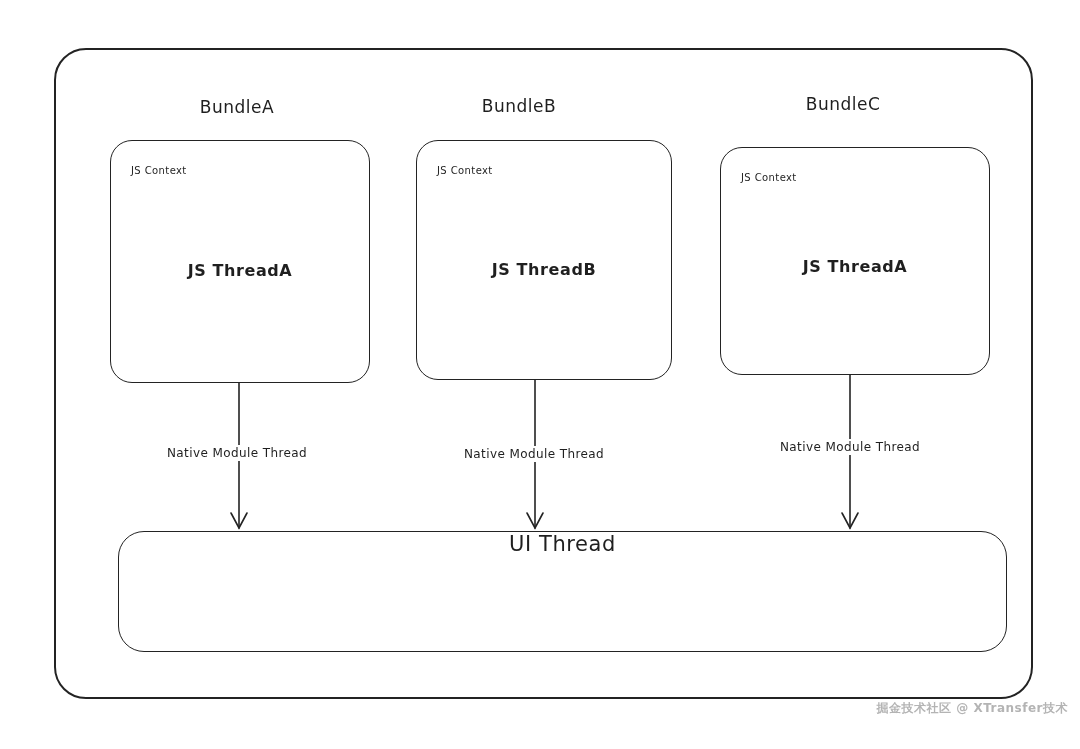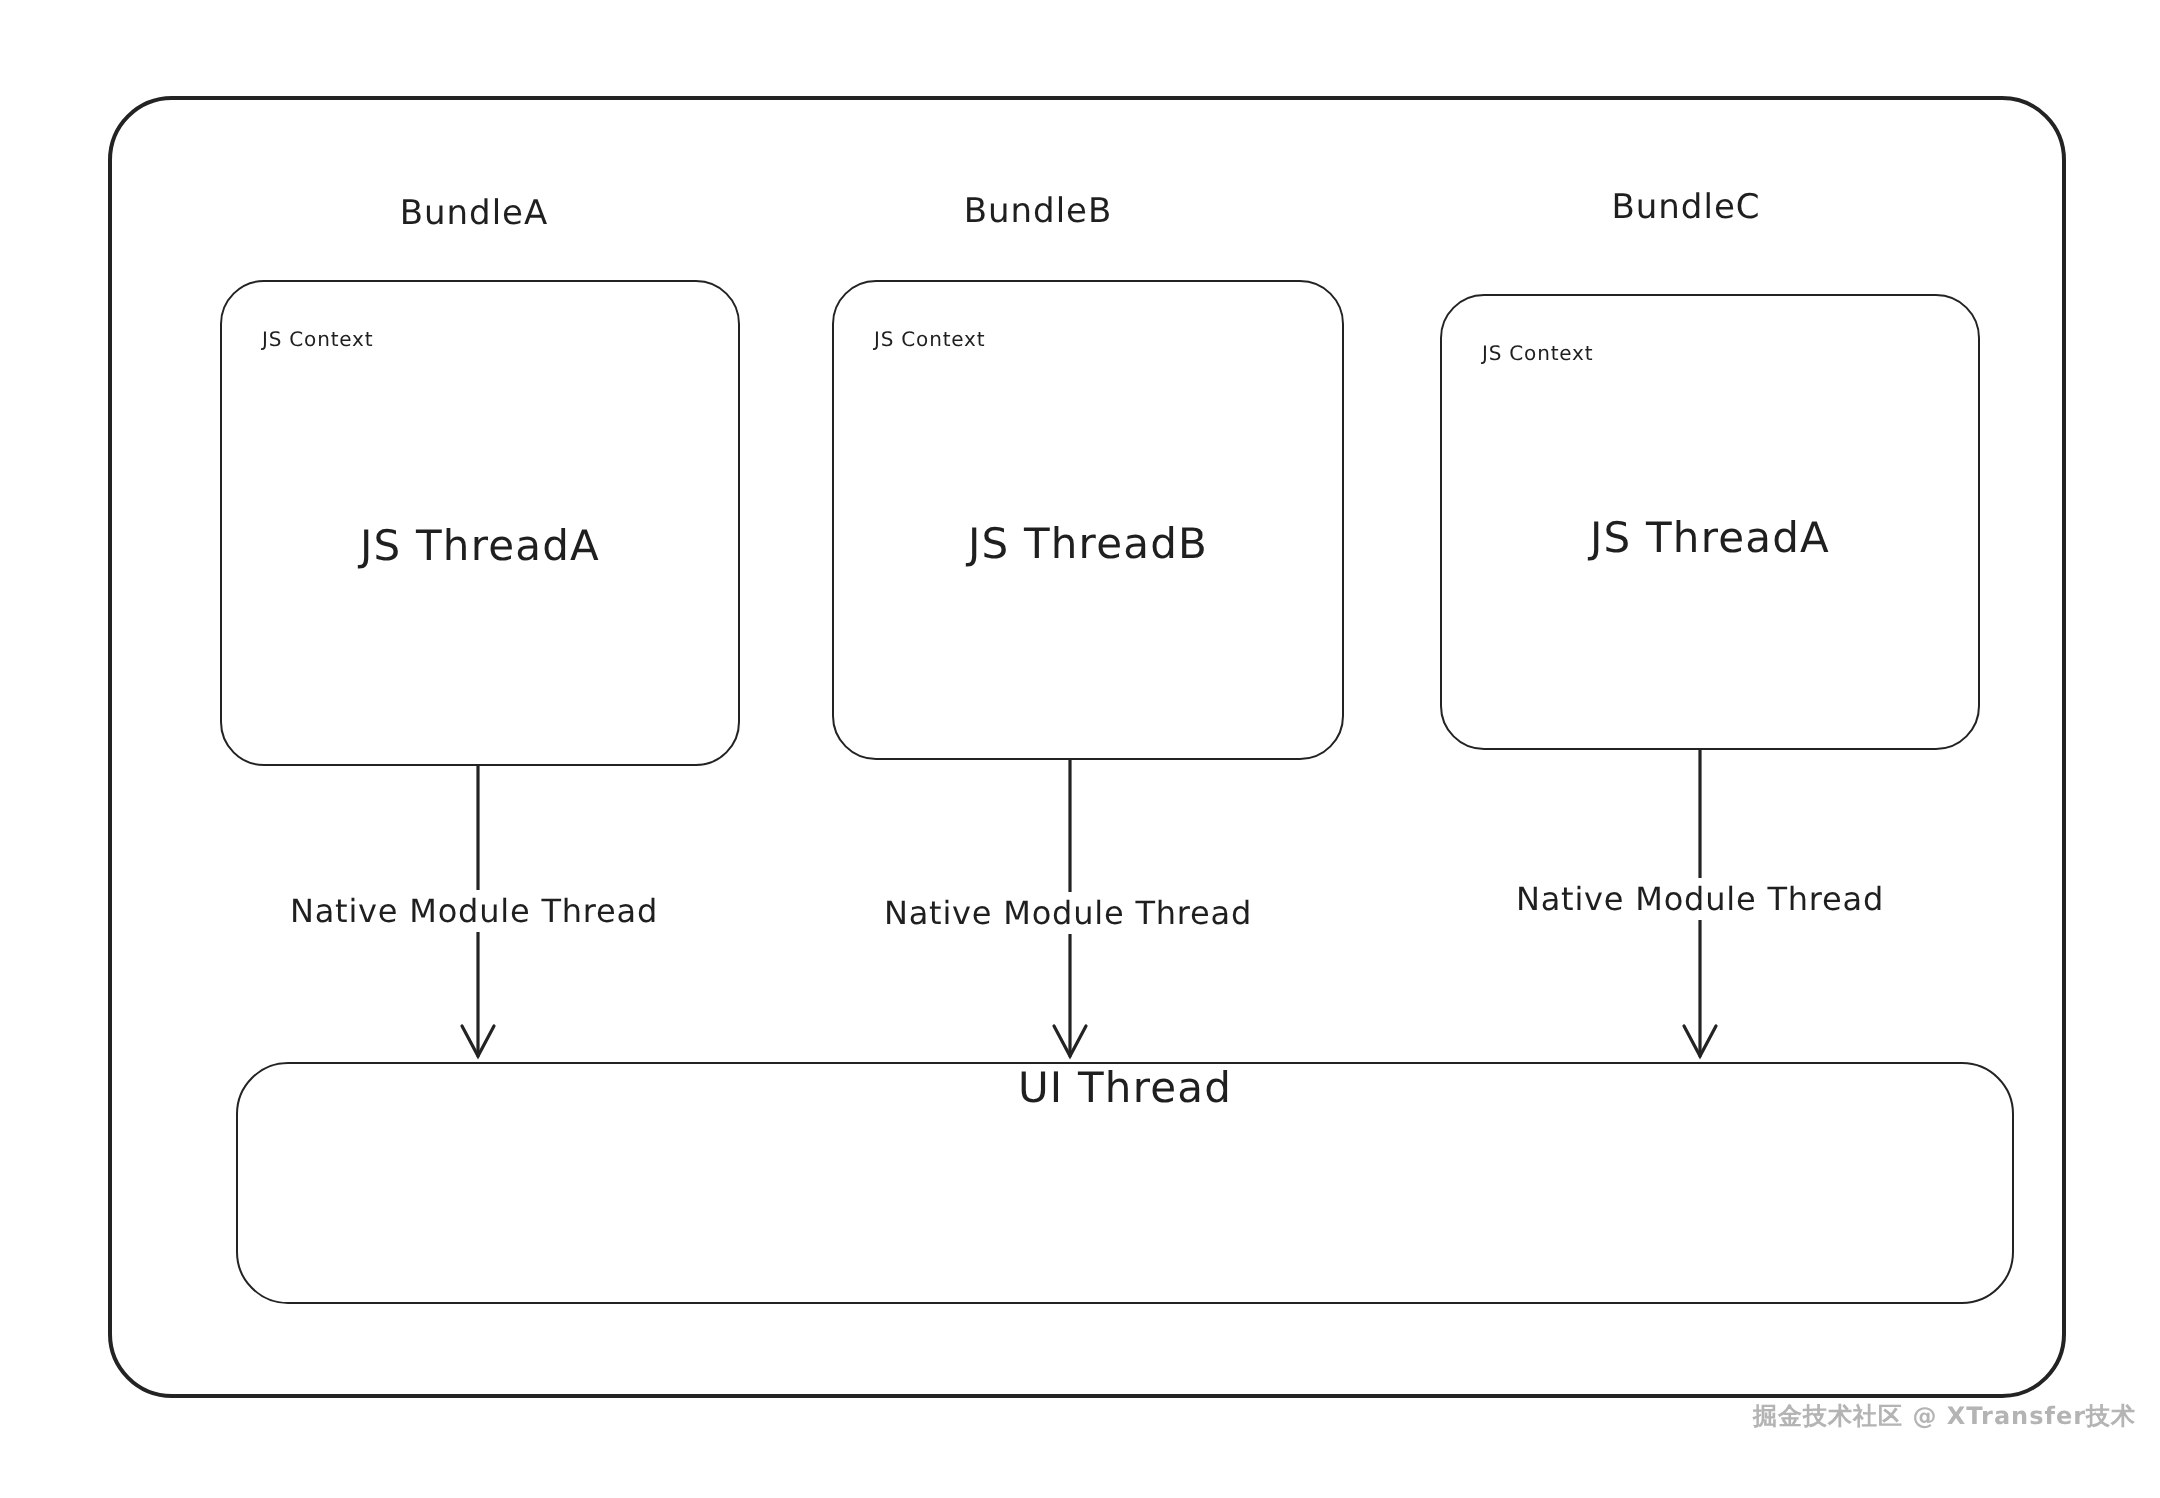--- a/index.html
+++ b/index.html
@@ -25,31 +25,31 @@
     position:absolute;border:1.8px solid #232323;border-radius:22px;background:#ffffff;
   }
   .box-a{left:110px;top:140px;width:258px;height:241px;}
   .box-b{left:416px;top:140px;width:254px;height:238px;}
   .box-c{left:720px;top:147px;width:268px;height:226px;}
   .ctx-label{
     position:absolute;left:20px;top:24px;font-size:10px;letter-spacing:0.4px;white-space:nowrap;
   }
   .thread-label{
     position:absolute;left:0;right:0;text-align:center;
-    font-size:21px;letter-spacing:0.6px;white-space:nowrap;
+    font-size:16px;letter-spacing:0.6px;white-space:nowrap;font-weight:bold;
   }
   .th-a{top:120px;}
   .th-b{top:119px;}
   .th-c{top:109px;}
   
   .arrows{position:absolute;left:0;top:0;width:1080px;height:749px;pointer-events:none;}
   
   .arrow-label{
     position:absolute;transform:translateX(-50%);
-    background:#ffffff;padding:1px 8px;font-size:16px;letter-spacing:0.4px;white-space:nowrap;
+    background:#ffffff;padding:1px 8px;font-size:12px;letter-spacing:0.4px;white-space:nowrap;
   }
   .al-a{left:237px;top:445px;}
   .al-b{left:534px;top:446px;}
   .al-c{left:850px;top:439px;}
   
   .ui-box{
     position:absolute;left:118px;top:531px;width:887px;height:119px;
     border:1.8px solid #232323;border-radius:26px;background:#ffffff;
     display:flex;justify-content:center;
   }

